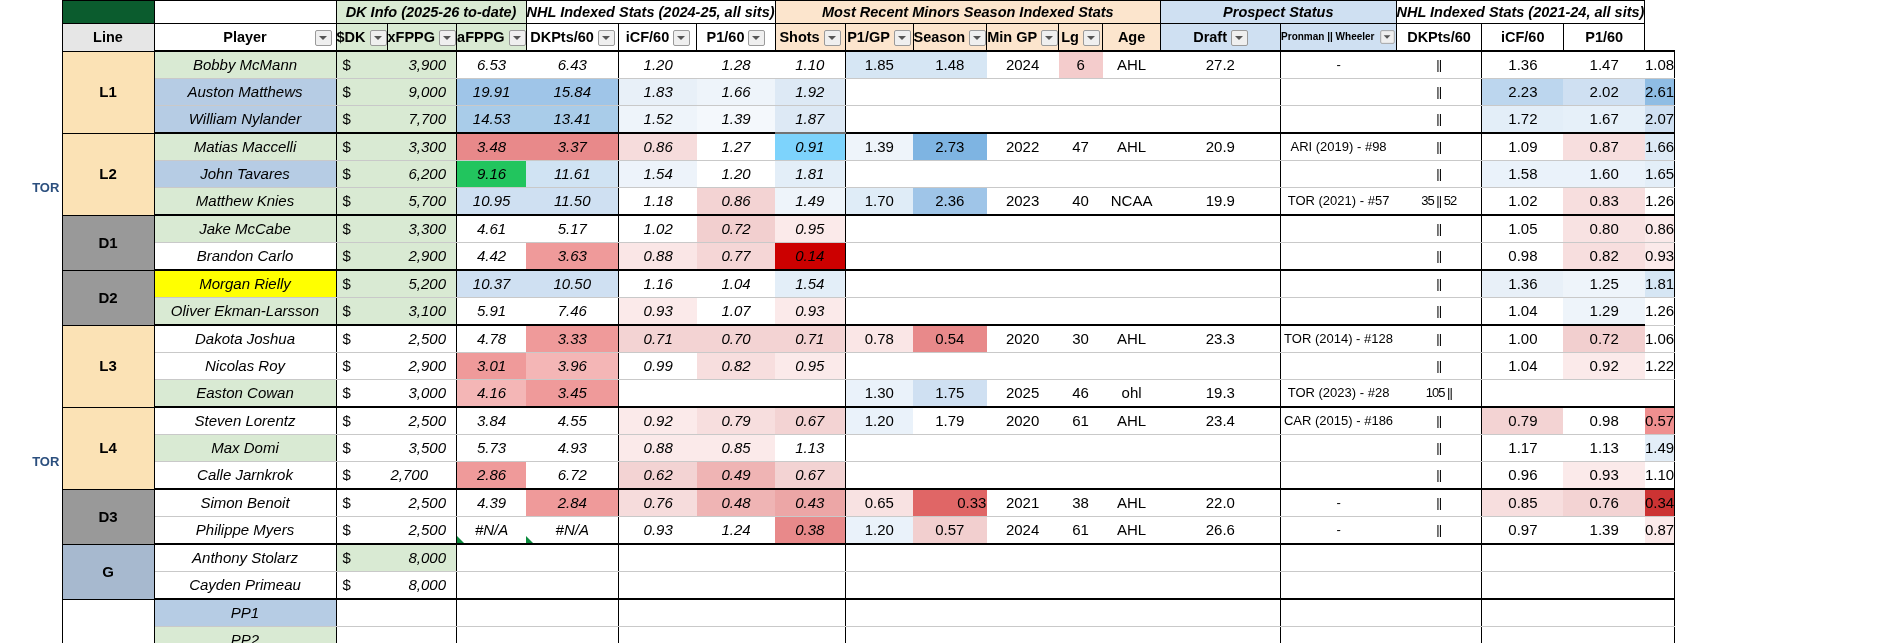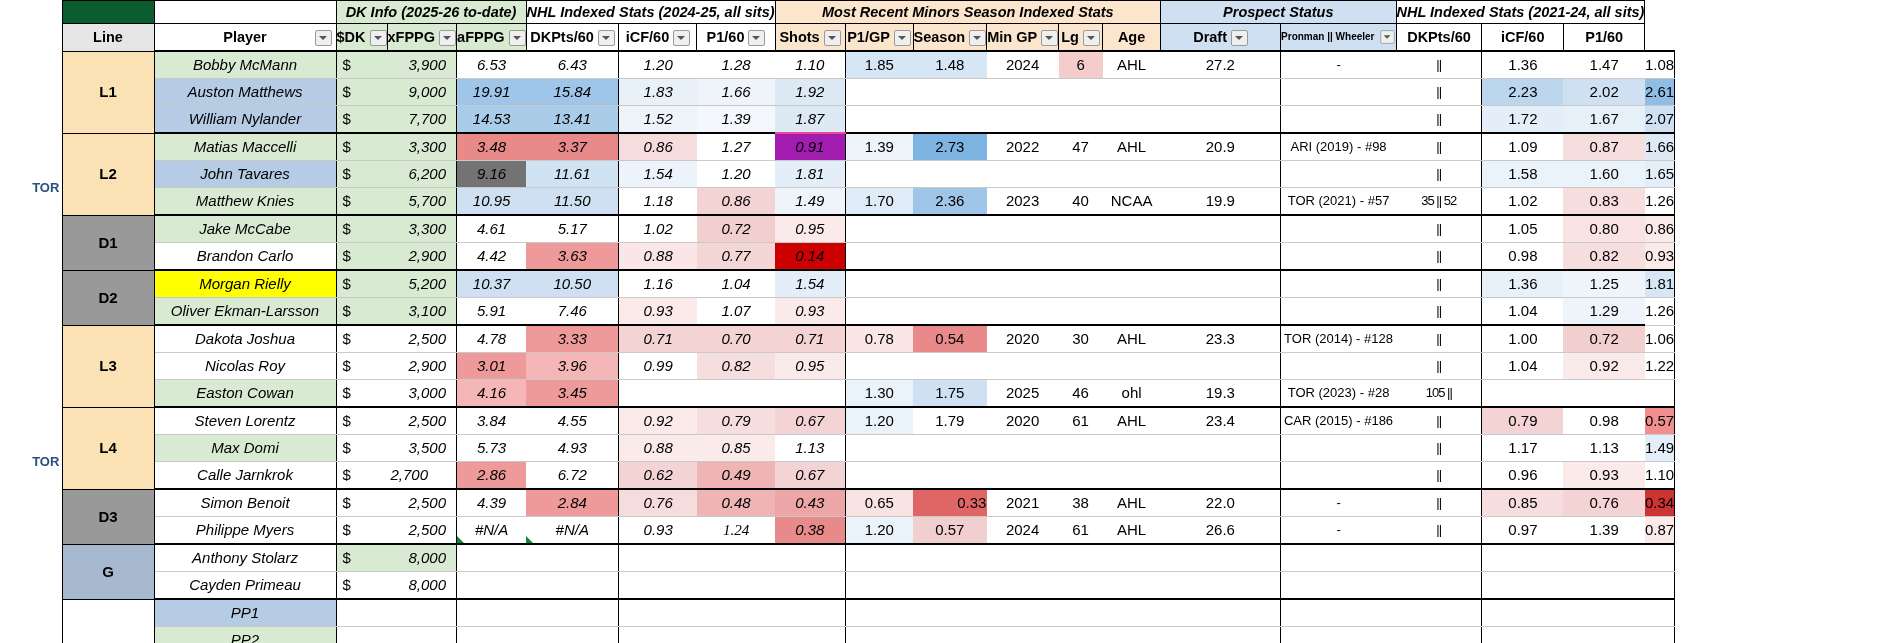--- a/index.html
+++ b/index.html
@@ -156,39 +156,39 @@
         <tr>
           <td class="cell" style="background:#fff"></td>
           <td class="cell bold b-all" rowspan="3" style="background:#fbe2b5;vertical-align:middle">L2</td>
           <td class="cell ital b-l b-r thinb" style="background:#d9ead3;border-top:2px solid #000;text-align:center;font-size:15px">Matias Maccelli</td>
           <td class="cell b-l thinb" style="background:#d9ead3;border-top:2px solid #000;text-align:left;padding-left:6px">$</td>
           <td class="cell ital b-r thinb" style="background:#d9ead3;border-top:2px solid #000;text-align:right;padding-right:10px">3,300</td>
           <td class="cell ital thinb" style="background:#e8898a;border-top:2px solid #000;">3.48</td>
           <td class="cell ital b-r thinb" style="background:#e8898a;border-top:2px solid #000;text-align:center;">3.37</td>
           <td class="cell ital thinb" style="background:#f6dcdc;border-top:2px solid #000;">0.86</td>
           <td class="cell ital thinb" style="background:#ffffff;border-top:2px solid #000;">1.27</td>
-          <td class="cell ital b-r thinb" style="background:#a21caf;border-top:2px solid #ec4899;">0.91</td>
+          <td class="cell ital b-r thinb" style="background:#7dd3fc;border-top:2px solid #737373;">0.91</td>
           <td class="cell b-l thinb" style="background:#eef4fa;border-top:2px solid #000;">1.39</td>
           <td class="cell thinb" style="background:#7eb4e2;border-top:2px solid #000;">2.73</td>
           <td class="cell thinb" style="background:#fff;border-top:2px solid #000;">2022</td>
           <td class="cell thinb" style="background:#fff;border-top:2px solid #000;">47</td>
           <td class="cell thinb" style="background:#fff;border-top:2px solid #000;">AHL</td>
           <td class="cell b-r thinb" style="background:#fff;border-top:2px solid #000;">20.9</td>
           <td class="cell thinb" style="background:#fff;border-top:2px solid #000;font-size:13px">ARI (2019) - #98</td>
           <td class="cell b-r thinb vline" style="background:#fff;border-top:2px solid #000;font-size:13px">||</td>
           <td class="cell thinb" style="background:#ffffff;border-top:2px solid #000;">1.09</td>
           <td class="cell thinb" style="background:#f7dede;border-top:2px solid #000;">0.87</td>
           <td class="cell b-r thinb" style="background:#ddeaf6;border-top:2px solid #000;">1.66</td>
         </tr>
         <tr>
           <td class="cell" style="background:#fff"></td>
           <td class="cell ital b-l b-r thinb" style="background:#b6cce4;text-align:center;font-size:15px">John Tavares</td>
           <td class="cell b-l thinb" style="background:#d9ead3;text-align:left;padding-left:6px">$</td>
           <td class="cell ital b-r thinb" style="background:#d9ead3;text-align:right;padding-right:10px">6,200</td>
-          <td class="cell ital thinb" style="background:#737373;">9.16</td>
+          <td class="cell ital thinb" style="background:#22c55e;">9.16</td>
           <td class="cell ital b-r thinb" style="background:#d0e3f3;">11.61</td>
           <td class="cell ital thinb" style="background:#edf3fa;">1.54</td>
           <td class="cell ital thinb" style="background:#ffffff;">1.20</td>
           <td class="cell ital b-r thinb" style="background:#e3eef8;">1.81</td>
           <td class="cell b-l thinb" style="background:#fff;"></td>
           <td class="cell thinb" style="background:#fff;"></td>
           <td class="cell thinb" style="background:#fff;"></td>
           <td class="cell thinb" style="background:#fff;"></td>
           <td class="cell thinb" style="background:#fff;"></td>
           <td class="cell b-r thinb" style="background:#fff;"></td>
@@ -469,21 +469,21 @@
           <td class="cell b-r thinb" style="background:#cc3333;border-top:2px solid #000;">0.34</td>
         </tr>
         <tr>
           <td class="cell" style="background:#fff"></td>
           <td class="cell ital b-l b-r thinb" style="background:#ffffff;text-align:center;font-size:15px">Philippe Myers</td>
           <td class="cell b-l thinb" style="background:#ffffff;text-align:left;padding-left:6px">$</td>
           <td class="cell ital b-r thinb" style="background:#ffffff;text-align:right;padding-right:10px">2,500</td>
           <td class="cell ital thinb tri" style="background:#ffffff;">#N/A</td>
           <td class="cell ital b-r thinb tri" style="background:#ffffff;">#N/A</td>
           <td class="cell ital thinb" style="background:#ffffff;">0.93</td>
-          <td class="cell ital thinb" style="background:#ffffff;font-family:Liberation Serif, serif;">1.24</td>
+          <td class="cell ital thinb" style="background:#ffffff;">1.24</td>
           <td class="cell ital b-r thinb" style="background:#e8898a;">0.38</td>
           <td class="cell b-l thinb" style="background:#eaf2fa;">1.20</td>
           <td class="cell thinb" style="background:#f2cfcf;">0.57</td>
           <td class="cell thinb" style="background:#fff;">2024</td>
           <td class="cell thinb" style="background:#fff;">61</td>
           <td class="cell thinb" style="background:#fff;">AHL</td>
           <td class="cell b-r thinb" style="background:#fff;">26.6</td>
           <td class="cell thinb" style="background:#fff;font-size:13px">-</td>
           <td class="cell b-r thinb vline" style="background:#fff;font-size:13px">||</td>
           <td class="cell thinb" style="background:#ffffff;">0.97</td>

